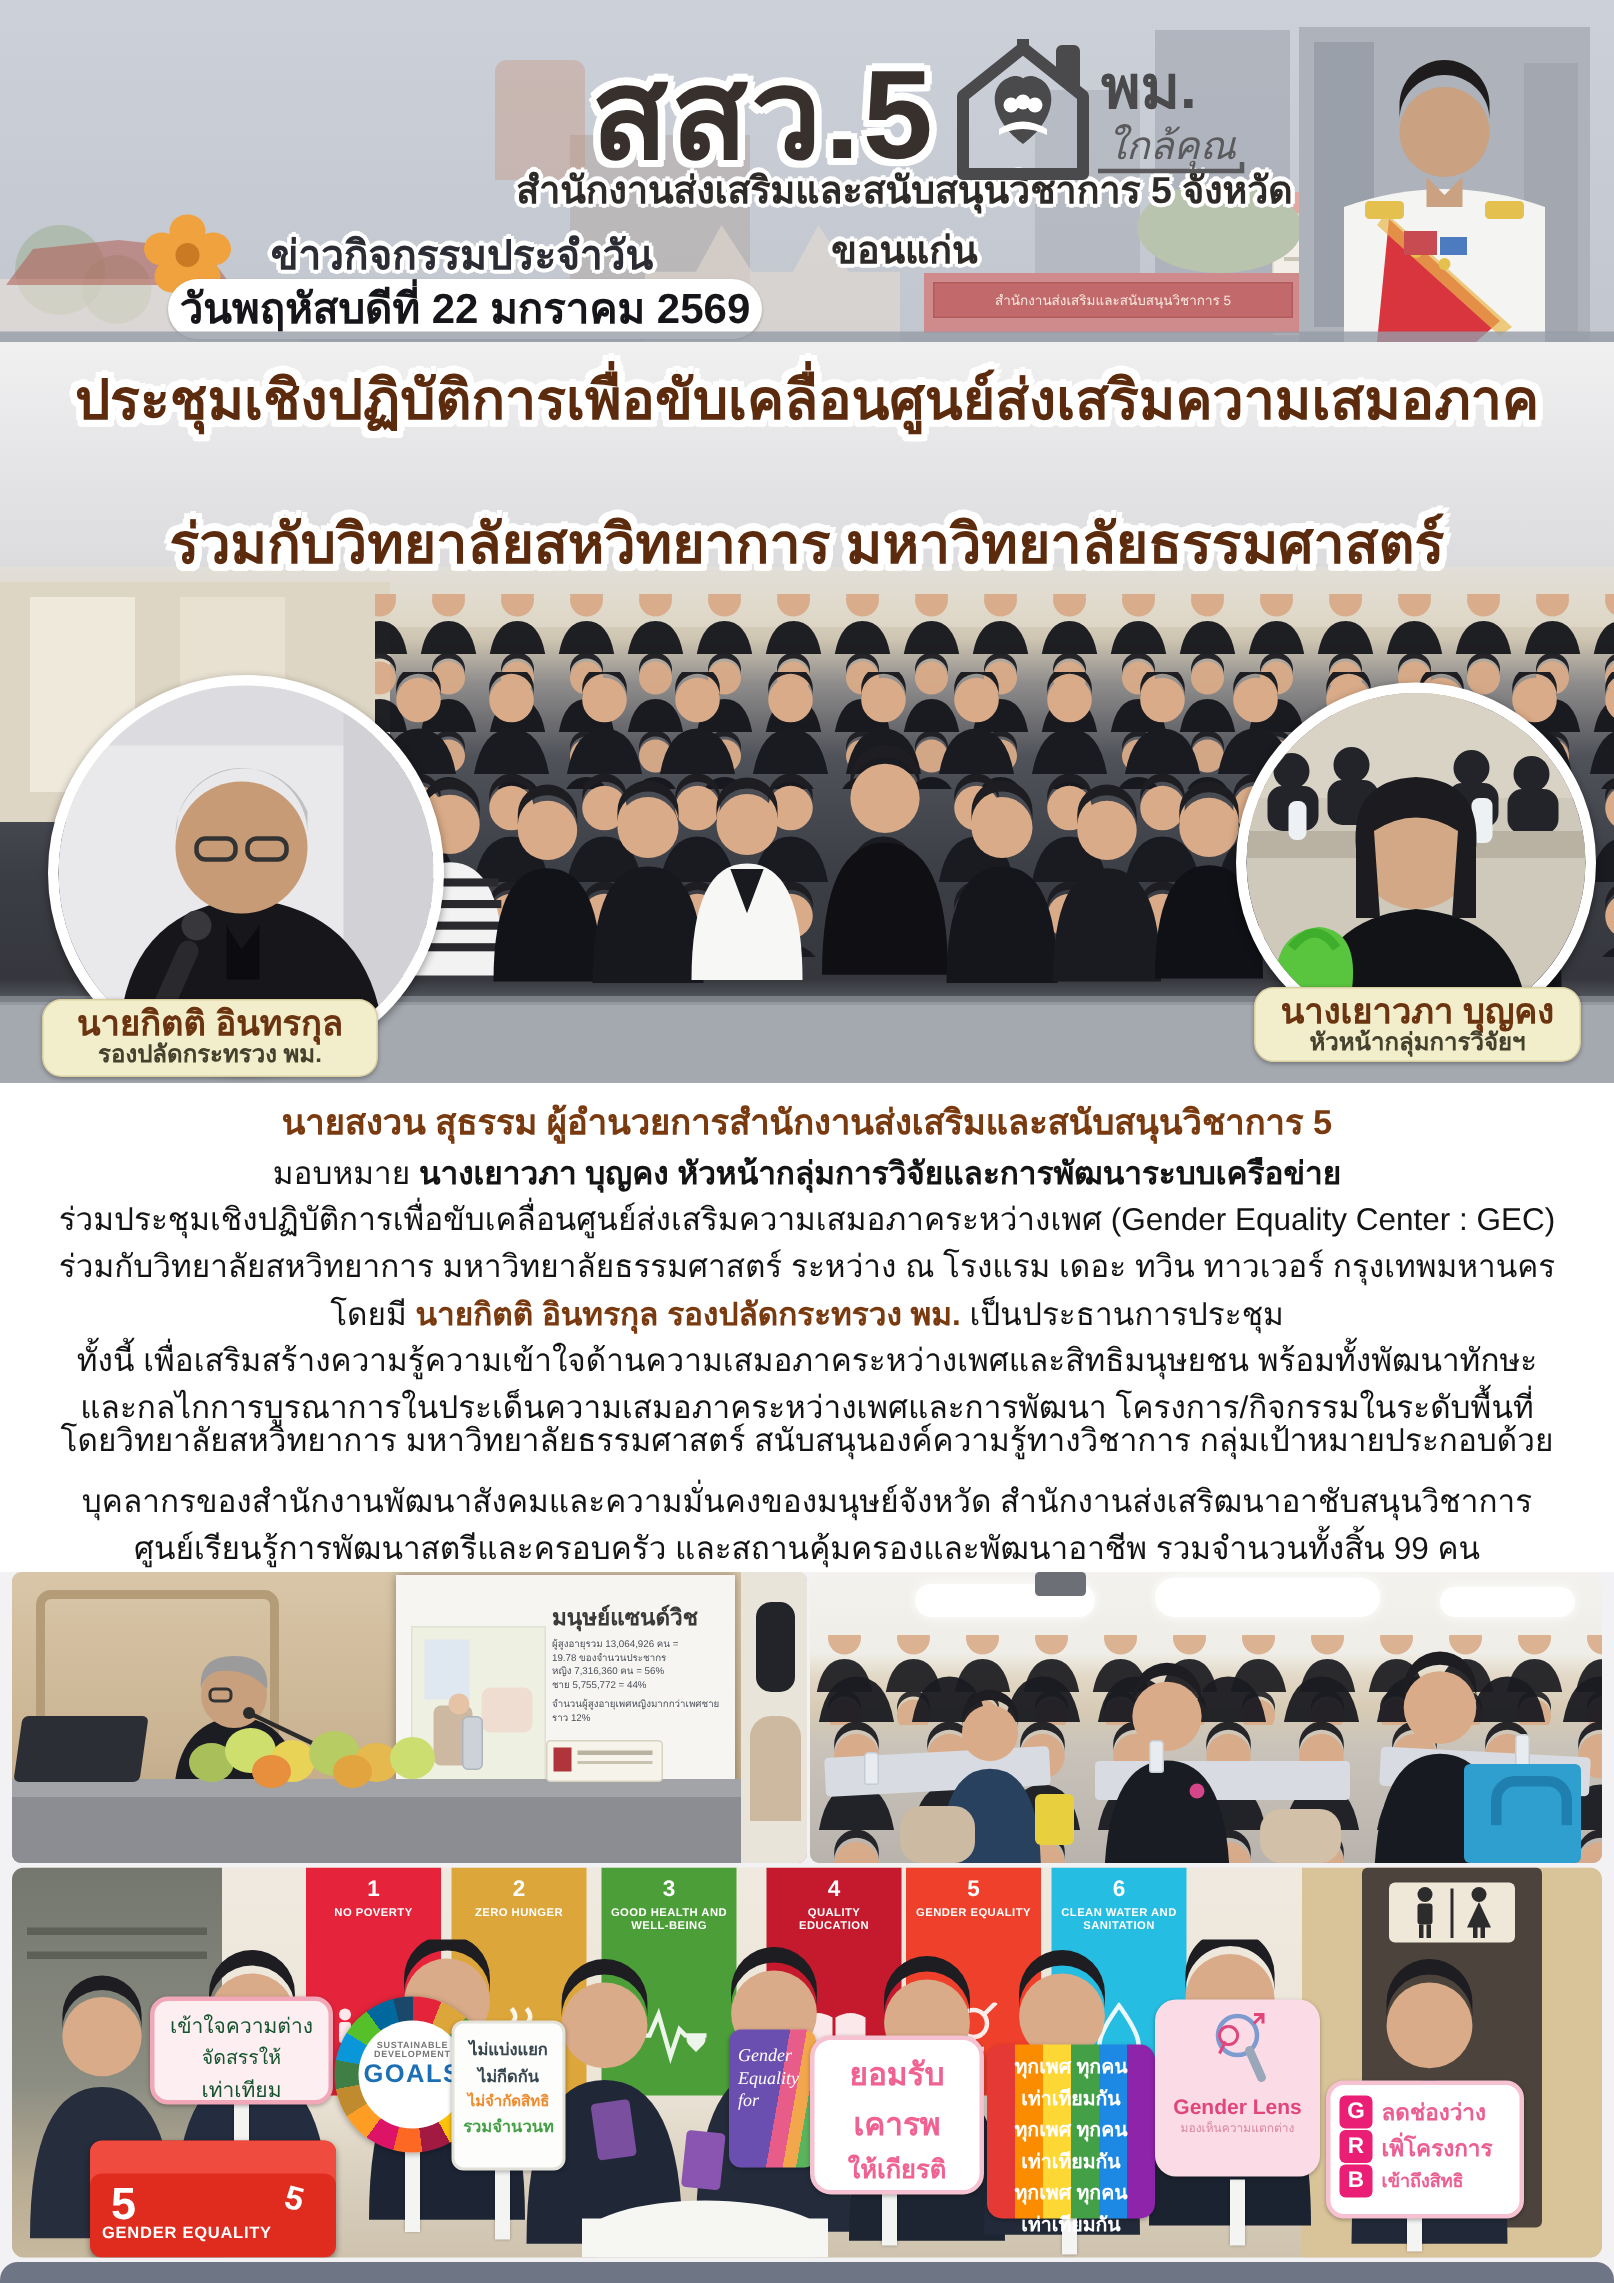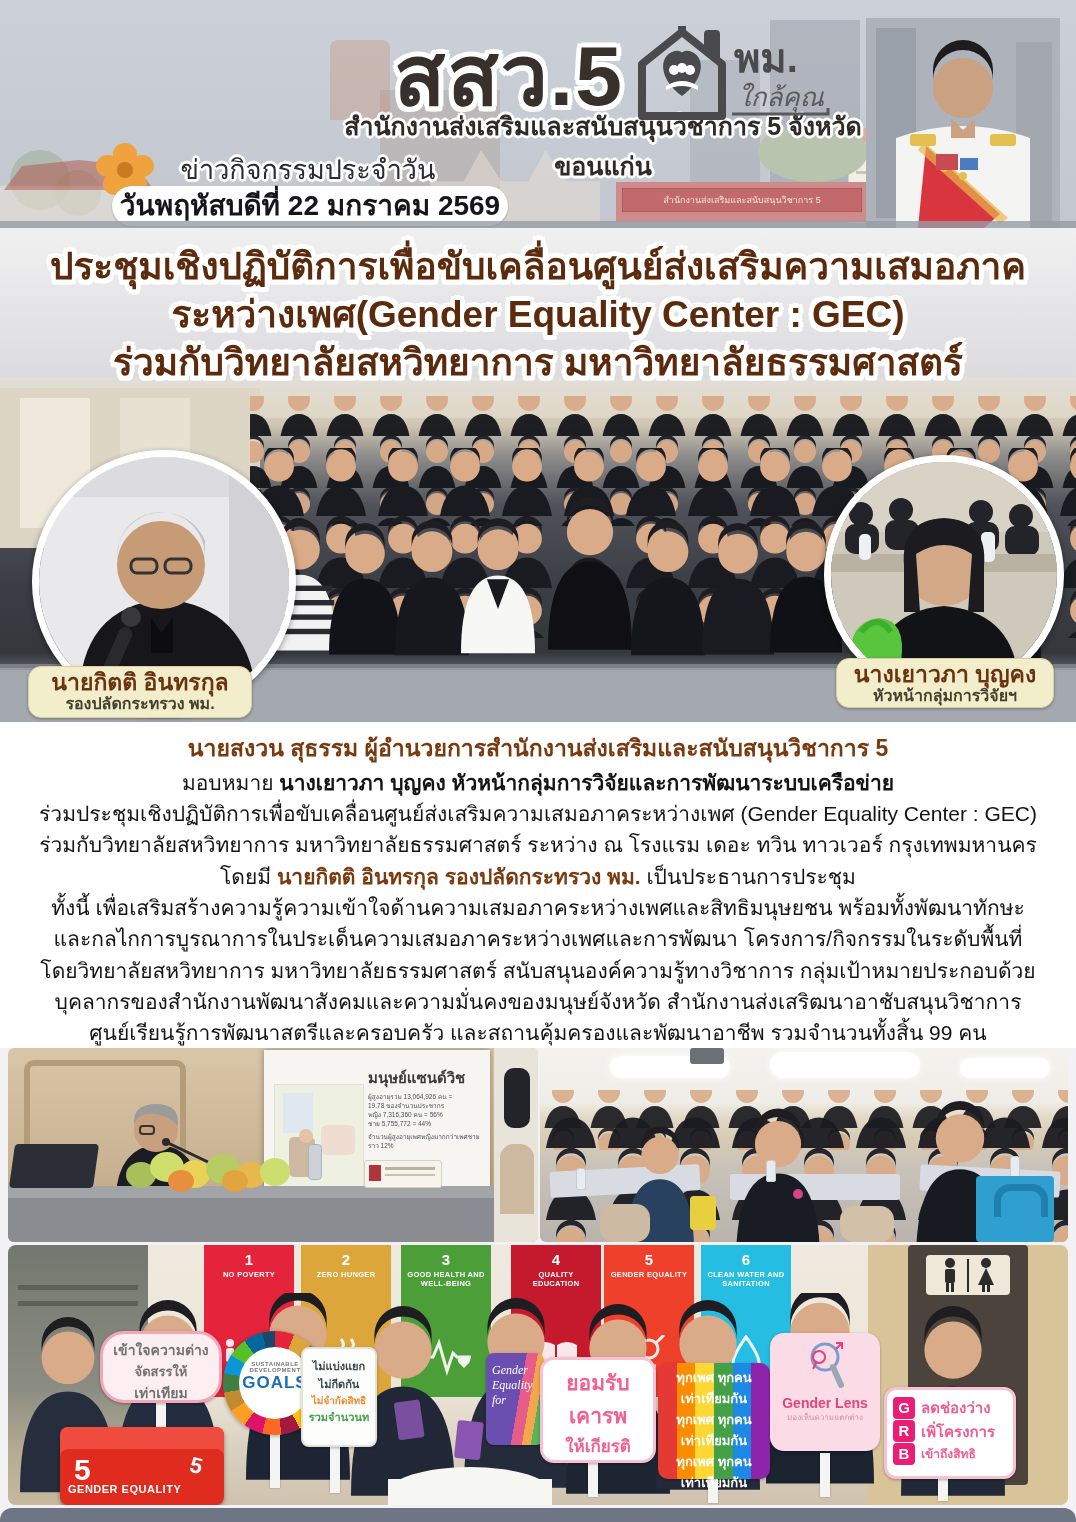--- a/index.html
+++ b/index.html
@@ -12,21 +12,21 @@
   .bld{position:absolute;opacity:.55;}
   .hdr-edge{top:221px;left:0;width:1076px;height:7px;background:#969ca7;opacity:.8;}
   .logo-pill{left:10px;top:22px;width:322px;height:118px;background:#fff;border-radius:60px;box-shadow:0 1px 3px rgba(0,0,0,.25);}
   .seal{left:18px;top:12px;width:94px;height:94px;border-radius:50%;background:radial-gradient(circle at 50% 50%, #fff 0 30%, #efe6ee 31% 60%, #fff 61%);border:3px solid #5d3754;box-shadow:inset 0 0 0 6px #fff, inset 0 0 0 8px #7b5574;}
   .seal-core{left:22px;top:18px;width:50px;height:58px;border-radius:40%;background:repeating-radial-gradient(circle at 50% 45%, #6a3f63 0 2px, #f5eef4 2px 6px);opacity:.8;}
   .outline-w{text-shadow:-2px -2px 0 #fff,2px -2px 0 #fff,-2px 2px 0 #fff,2px 2px 0 #fff,0 -3px 0 #fff,0 3px 0 #fff,-3px 0 0 #fff,3px 0 0 #fff;}
   .outline-w2{text-shadow:-4px -4px 0 #fff,4px -4px 0 #fff,-4px 4px 0 #fff,4px 4px 0 #fff,0 -5px 0 #fff,0 5px 0 #fff,-5px 0 0 #fff,5px 0 0 #fff,-3px 5px 0 #fff,3px 5px 0 #fff;}
   .org-abbr{left:336px;top:8px;width:346px;font-size:84px;font-weight:800;color:#38302c;letter-spacing:2px;}
   .org-full{left:318px;top:106px;width:570px;font-size:25px;font-weight:700;color:#2e2a28;}
   .mom{left:612px;top:24px;width:250px;height:100px;}
-  .news-label{left:158px;top:148px;width:300px;font-size:27px;font-weight:400;color:#2c2c34;}
+  .news-label{left:158px;top:148px;width:300px;font-size:27px;font-weight:700;color:#2c2c34;}
   .date-pill{left:112px;top:186px;width:396px;height:40px;background:#fff;border-radius:22px;line-height:40px;font-size:28px;font-weight:700;color:#15151a;box-shadow:0 1px 2px rgba(0,0,0,.25);}
   .bphoto{left:598px;top:142px;width:400px;height:80px;}
   .bwall{position:absolute;left:18px;top:40px;width:250px;height:40px;background:#cf8a8c;}
   .bsign{position:absolute;left:24px;top:46px;width:238px;height:22px;background:#c2696c;color:#f7e9dd;font-size:9px;line-height:22px;text-align:center;border:1px solid #b25a5d;}
   .bmain{position:absolute;left:250px;top:0;width:150px;height:80px;background:#f3efe8;border:1px solid #d8d2c4;}
   .broof{position:absolute;left:240px;top:-14px;width:170px;height:18px;background:#e2a8a2;clip-path:polygon(0 100%,8% 0,92% 0,100% 100%);}
   .bwin{position:absolute;left:258px;top:10px;width:134px;height:64px;background:repeating-linear-gradient(90deg,transparent 0 10px,#b9b2a2 10px 14px),repeating-linear-gradient(0deg,transparent 0 12px,#b9b2a2 12px 15px);opacity:.7;}
   .tree{position:absolute;border-radius:50%;background:#9fae93;}
   
   .main-photo{top:228px;left:0;width:1076px;height:494px;overflow:hidden;
@@ -59,21 +59,21 @@
   
   .ph-sdg{left:8px;top:1245px;width:1060px;height:260px;border-radius:8px;overflow:hidden;background:linear-gradient(180deg,#efe9df 0%,#ece5d8 55%,#d9cfbe 80%,#cfc3ae 100%);}
   .sdgp{position:absolute;top:0;width:90px;height:152px;color:#fff;}
   .sdgp .n{font-size:15px;font-weight:800;text-align:center;margin-top:6px;}
   .sdgp .l{font-size:7.5px;font-weight:700;text-align:center;line-height:9px;padding:2px 4px 0 4px;letter-spacing:.3px;}
   .sdg1{background:#e5243b}.sdg2{background:#dda63a}.sdg3{background:#4c9f38}
   .sdg4{background:#c5192d}.sdg5{background:#ef402b}.sdg6{background:#26bde2}
   .pic{position:absolute;left:50%;transform:translateX(-50%);bottom:18px;width:54px;height:44px;opacity:.9;}
   .sign{position:absolute;box-shadow:0 1px 3px rgba(0,0,0,.3);}
   .stick{position:absolute;background:#f4f4f2;width:10px;box-shadow:0 0 2px rgba(0,0,0,.3);}
-  .s-und{background:#fdeef1;border:3px solid #f2a7b8;border-radius:24px;color:#737373;font-weight:700;}
+  .s-und{background:#fdeef1;border:3px solid #f2a7b8;border-radius:12px;color:#14532d;font-weight:400;}
   .s-nod{background:#fdfdfb;border:2px solid #e2e2da;border-radius:8px;font-weight:800;}
   .s-acc{background:#fff;border:3px solid #f6c1d0;border-radius:14px;color:#f06292;font-weight:800;}
   .s-rnb{border-radius:10px;color:#fff;font-weight:800;
      background:linear-gradient(90deg,#e53935 0 16.6%,#fb8c00 16.6% 33.3%,#fdd835 33.3% 50%,#43a047 50% 66.6%,#1e88e5 66.6% 83.3%,#8e24aa 83.3% 100%);}
   .s-lens{background:#fbdce6;border-radius:14px;}
   .s-grb{background:#fff;border:3px solid #f6c1d0;border-radius:12px;}
   .grb-blk{width:22px;height:22px;background:#e91e74;color:#fff;font-size:15px;font-weight:800;text-align:center;line-height:22px;border-radius:4px;margin:1px 0;}
   .cube{background:#e02b1f;border-radius:8px;box-shadow:inset 0 22px 0 #ef4b3e,0 2px 4px rgba(0,0,0,.4);color:#fff;}
   .wheel{border-radius:50%;background:conic-gradient(#e5243b 0 6%,#dda63a 6% 12%,#4c9f38 12% 18%,#c5192d 18% 24%,#ff3a21 24% 30%,#26bde2 30% 36%,#fcc30b 36% 42%,#a21942 42% 48%,#fd6925 48% 54%,#dd1367 54% 60%,#fd9d24 60% 66%,#bf8b2e 66% 72%,#3f7e44 72% 78%,#0a97d9 78% 84%,#56c02b 84% 90%,#00689d 90% 96%,#19486a 96% 100%);box-shadow:0 1px 4px rgba(0,0,0,.35);}
   .wheel-in{position:absolute;left:16px;top:16px;width:72px;height:72px;border-radius:50%;background:#fff;text-align:center;}
@@ -218,21 +218,20 @@
           </g>
         <g transform="translate(1005,326) scale(1.8)" color="#14151a">
             <use href="#psn"></use>
           </g>
       </g>
       <rect x="0" y="440" width="1076" height="54" fill="#a4a8af"></rect>
       <rect x="0" y="436" width="1076" height="6" fill="#8d9198" opacity=".7"></rect>
     </svg>
 
     <div class="abs ctr title-line outline-w2" style="top:16px">ประชุมเชิงปฏิบัติการเพื่อขับเคลื่อนศูนย์ส่งเสริมความเสมอภาค</div>
-    <div class="abs ctr title-line outline-w2" style="top:64px">ระหว่างเพศ(Gender Equality Center : GEC)</div>
     <div class="abs ctr title-line outline-w2" style="top:112px">ร่วมกับวิทยาลัยสหวิทยาการ มหาวิทยาลัยธรรมศาสตร์</div>
   </div>
 
   <div class="abs inset" style="left:32px;top:450px;width:250px;height:250px">
     <svg width="250" height="250" viewBox="0 0 250 250">
       <rect width="250" height="250" fill="#e9e9ec"></rect>
       <rect x="0" y="0" width="250" height="40" fill="#dcdce0"></rect>
         <rect x="190" y="0" width="60" height="250" fill="#d2d2d6"></rect>
       <path d="M40 250 Q38 150 125 142 Q215 150 218 250 Z" fill="#17171b"></path>
       <circle cx="122" cy="108" r="44" fill="#c89b77"></circle>
@@ -281,21 +280,21 @@
   </div>
 
   <div class="abs article">
     <div class="abs ctr aline brown" style="top:12px;font-size:23px">นายสงวน สุธรรม ผู้อำนวยการสำนักงานส่งเสริมและสนับสนุนวิชาการ 5</div>
     <div class="abs ctr aline" style="top:46px"><span>มอบหมาย </span><span class="bold">นางเยาวภา บุญคง หัวหน้ากลุ่มการวิจัยและการพัฒนาระบบเครือข่าย</span></div>
     <div class="abs ctr aline" style="top:77px">ร่วมประชุมเชิงปฏิบัติการเพื่อขับเคลื่อนศูนย์ส่งเสริมความเสมอภาคระหว่างเพศ (Gender Equality Center : GEC)</div>
     <div class="abs ctr aline" style="top:108px">ร่วมกับวิทยาลัยสหวิทยาการ มหาวิทยาลัยธรรมศาสตร์ ระหว่าง ณ โรงแรม เดอะ ทวิน ทาวเวอร์ กรุงเทพมหานคร</div>
     <div class="abs ctr aline" style="top:140px"><span>โดยมี </span><span class="brown">นายกิตติ อินทรกุล รองปลัดกระทรวง พม.</span><span> เป็นประธานการประชุม</span></div>
     <div class="abs ctr aline" style="top:202px">และกลไกการบูรณาการในประเด็นความเสมอภาคระหว่างเพศและการพัฒนา โครงการ/กิจกรรมในระดับพื้นที่</div>
     <div class="abs ctr aline" style="top:171px">ทั้งนี้ เพื่อเสริมสร้างความรู้ความเข้าใจด้านความเสมอภาคระหว่างเพศและสิทธิมนุษยชน พร้อมทั้งพัฒนาทักษะ</div>
-    <div class="abs ctr aline" style="top:234px">โดยวิทยาลัยสหวิทยาการ มหาวิทยาลัยธรรมศาสตร์ สนับสนุนองค์ความรู้ทางวิชาการ กลุ่มเป้าหมายประกอบด้วย</div>
+    <div class="abs ctr aline" style="top:224px">โดยวิทยาลัยสหวิทยาการ มหาวิทยาลัยธรรมศาสตร์ สนับสนุนองค์ความรู้ทางวิชาการ กลุ่มเป้าหมายประกอบด้วย</div>
     <div class="abs ctr aline" style="top:265px">บุคลากรของสำนักงานพัฒนาสังคมและความมั่นคงของมนุษย์จังหวัด สำนักงานส่งเสริฒนาอาชับสนุนวิชาการ</div>
     <div class="abs ctr aline" style="top:296px">ศูนย์เรียนรู้การพัฒนาสตรีและครอบครัว และสถานคุ้มครองและพัฒนาอาชีพ รวมจำนวนทั้งสิ้น 99 คน</div>
   </div>
 
   <div class="abs ph ph-left">
     <div class="abs" style="left:16px;top:12px;width:150px;height:120px;border:6px solid #b49c78;border-radius:10px"></div>
     <div class="abs screen">
       <div class="abs illus">
         <div class="abs" style="left:8px;top:8px;width:30px;height:40px;background:#dfe7f0"></div>
         <div class="abs" style="left:46px;top:40px;width:34px;height:30px;background:#f0ddd2;border-radius:6px"></div>

